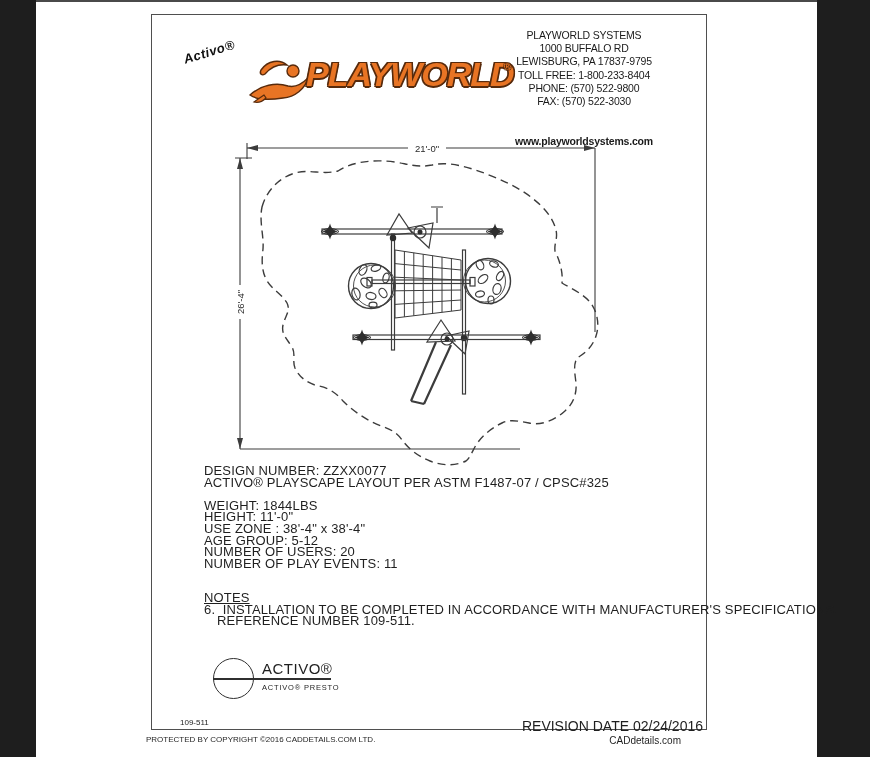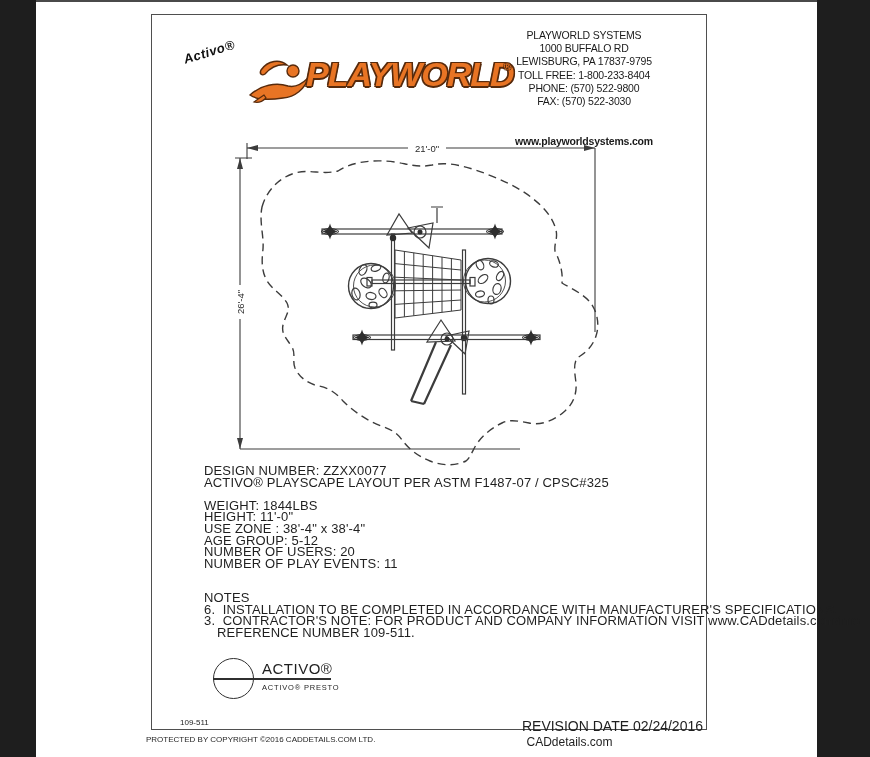--- a/index.html
+++ b/index.html
@@ -21,34 +21,34 @@
   .address { position:absolute; left:448px; top:27px; width:200px; text-align:center; font-size:10.5px; line-height:13.2px; color:#1a1a1a; letter-spacing:-0.2px; }
   .address .www { font-weight:bold;margin-top:27px; }
 
   
   .drawing { position:absolute; left:189px; top:130px; }
 
   
   .t { font-size:13px; line-height:11.6px; color:#1f1f1f; letter-spacing:0.15px; white-space:pre; }
   .details { position:absolute; left:168px; top:463px; }
   .notes { position:absolute; left:168px; top:590px; }
-  .notes .title { }
+  .notes .title { text-decoration:underline; }
   .notes .cont { padding-left:13px; }
 
   
   .brand-circle { position:absolute; left:177px; top:656px; width:41px; height:41px; border:1.5px solid #2f2f2f; border-radius:50%; }
   .brand-line { position:absolute; left:177px; top:676px; width:118px; height:1.5px; background:#2f2f2f; }
   .brand-name { position:absolute; left:226px; top:658px; font-size:15px; color:#1f1f1f; letter-spacing:0.5px; }
   .brand-model { position:absolute; left:226px; top:681px; font-size:7.5px; color:#1f1f1f; letter-spacing:0.8px; }
 
   
   .sheet-no { position:absolute; left:120px; top:716px; font-size:8px; color:#1f1f1f;margin-left:24px; }
   .revision { position:absolute; left:400px; top:716px; width:267px; text-align:right; font-size:14px; color:#1f1f1f; }
   .copyright { position:absolute; left:110px; top:733px; font-size:8px; color:#1f1f1f; }
-  .site { position:absolute; left:400px; top:733px; width:267px; text-align:center; font-size:12px; color:#1f1f1f; }
+  .site { position:absolute; left:378px; top:733px; width:267px; text-align:right; font-size:10px; color:#1f1f1f; }
 </style>
 </head>
 <body>
 
 <div class="canvas">
   <div class="sidebar left"></div>
   <div class="sidebar right"></div>
 
   <div class="page">
     <div class="frame"></div>
@@ -186,21 +186,20 @@
       <div class="t">HEIGHT: 11'-0"</div>
       <div class="t">USE ZONE : 38'-4" x 38'-4"</div>
       <div class="t">AGE GROUP: 5-12</div>
       <div class="t">NUMBER OF USERS: 20</div>
       <div class="t">NUMBER OF PLAY EVENTS: 11</div>
     </div>
 
     <div class="notes">
       <div class="t title">NOTES</div>
       <div class="t">6.  INSTALLATION TO BE COMPLETED IN ACCORDANCE WITH MANUFACTURER'S SPECIFICATIONS.</div>
-      <div class="t">3.  CONTRACTOR'S NOTE: FOR PRODUCT AND COMPANY INFORMATION VISIT www.CADdetails.com/info</div>
       <div class="t cont">REFERENCE NUMBER 109-511.</div>
     </div>
 
     <div class="brand-circle"></div>
     <div class="brand-line"></div>
     <div class="brand-name">ACTIVO®</div>
     <div class="brand-model">ACTIVO® PRESTO</div>
 
     <div class="sheet-no">109-511</div>
     <div class="revision">REVISION DATE 02/24/2016</div>

